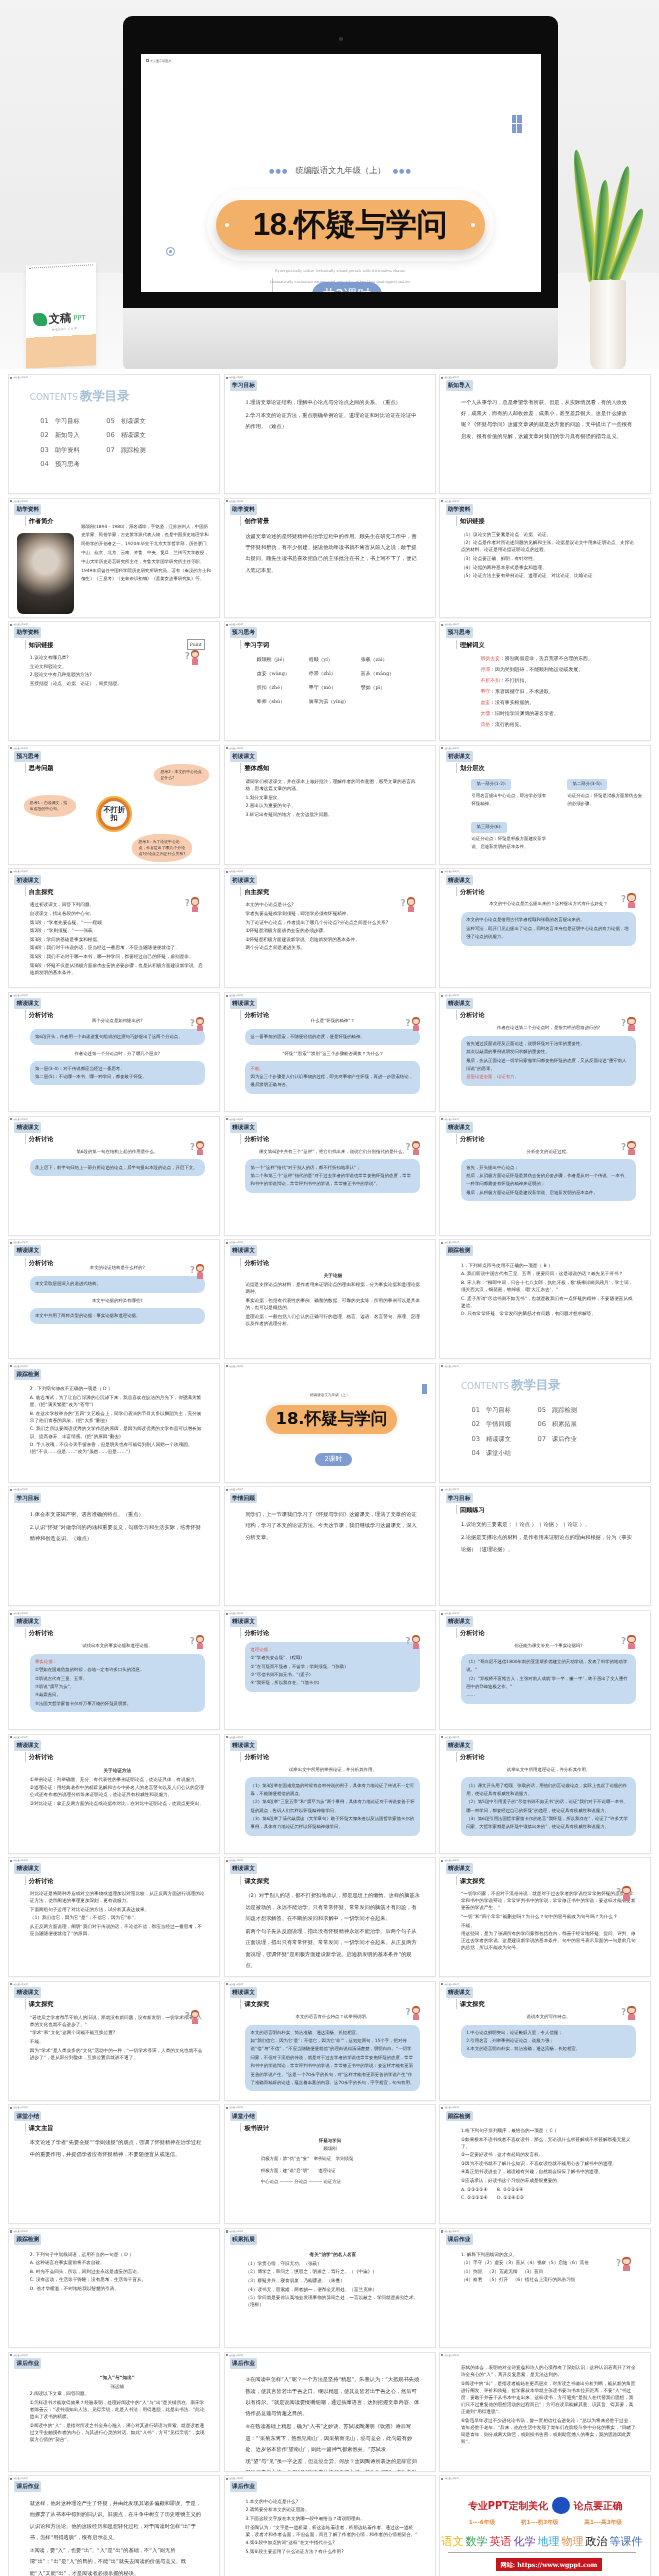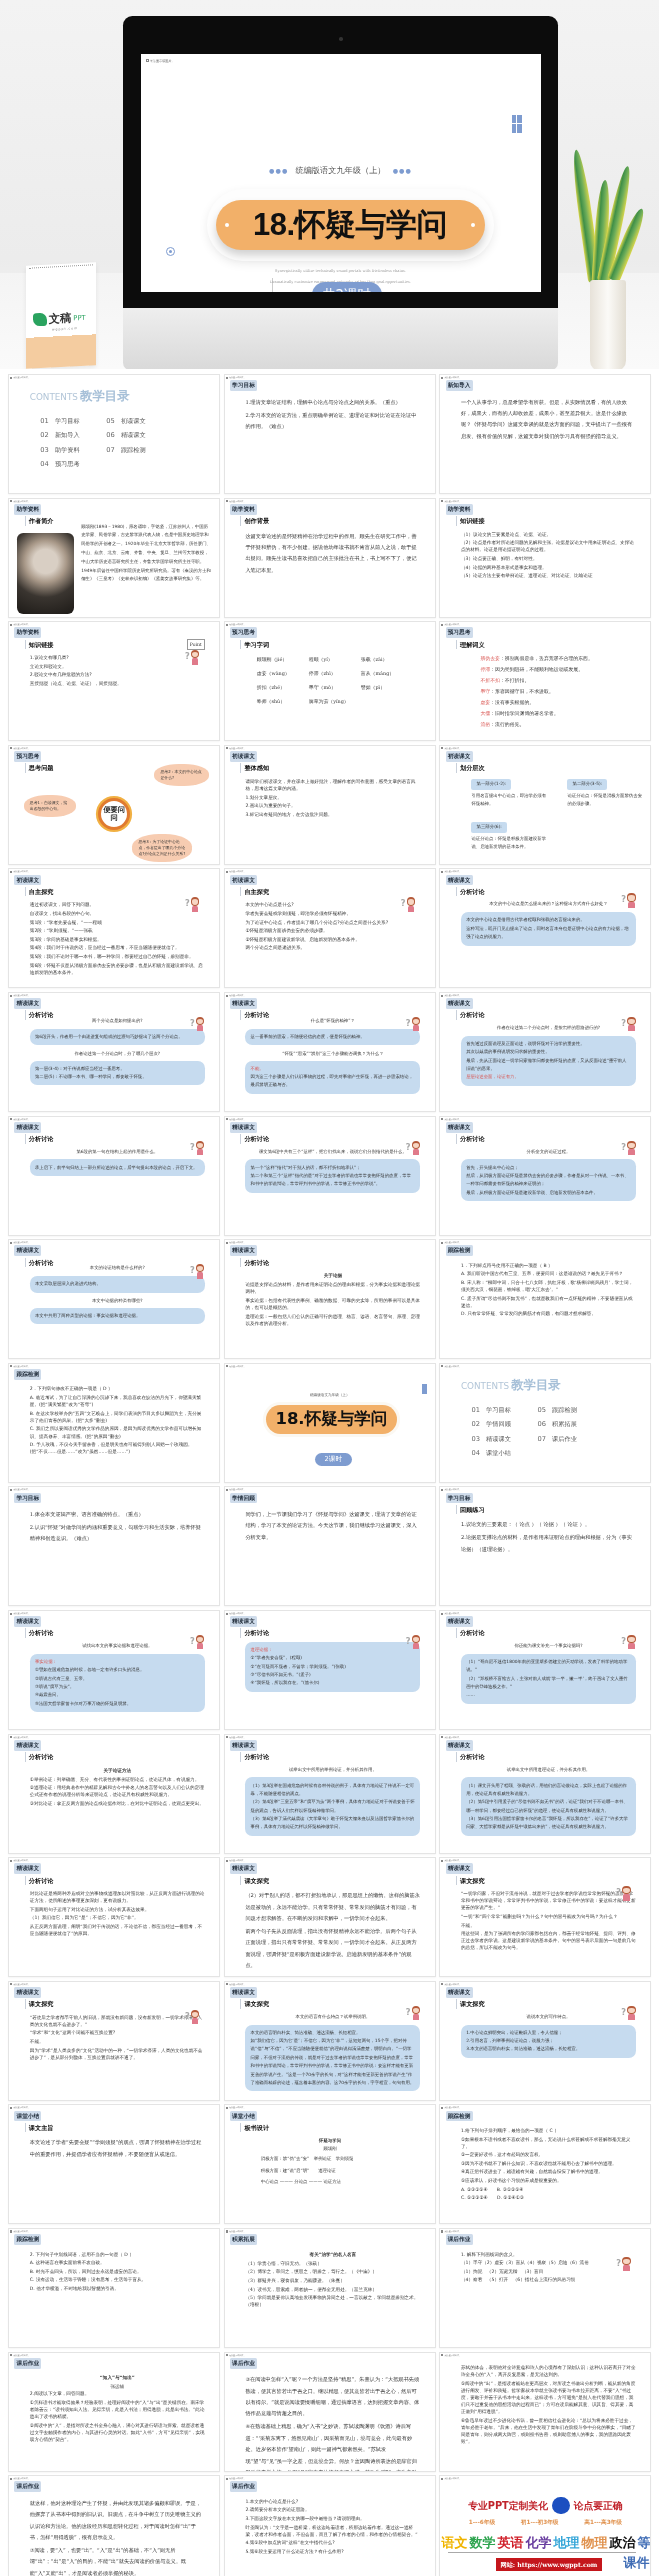--- a/index.html
+++ b/index.html
@@ -64,21 +64,21 @@
   .girl::before { content: "?"; position: absolute; left: -4.1px; top: 1px; font-size: 8.2px; color: #a8a8a8; font-weight: bold; }
   .girl .head { position: absolute; left: 2.1px; top: 1px; width: 8.2px; height: 8.2px; border-radius: 50%; background: #f7d7c4; border: 1px solid #b55a3a; border-top-width: 2.6px; }
   .girl .body2 { position: absolute; left: 3.1px; top: 9.3px; width: 6.2px; height: 6.2px; background: #e07a8a; border-radius: 1.5px 1.5px 0 0; }
   .photo { position: absolute; left: 8.2px; top: 34px; width: 57px; height: 81px; border-radius: 6.2px; background: radial-gradient(circle at 50% 35%, #d9cfc4 0 20%, #a89888 35%, #3a3530 60%, #1d1a17); }
   .cloud { position: absolute; background: #f7ccb1; border-radius: 45%; padding: 5.2px 6.2px; font-size: 3.9px; line-height: 1.5; color: #333; }
   .badge-read { position: absolute; left: 89px; top: 52px; width: 32px; height: 32px; border-radius: 50%; background: #fff; border: 3.1px solid #e07a30; box-shadow: 0 0 0 2.1px #f1b042; display: flex; align-items: center; justify-content: center; font-weight: bold; font-size: 7.2px; color: #222; text-align: center; line-height: 1.1; }
   .part-tag { display: inline-block; background: #c6dbef; border-radius: 2.1px; padding: 1.5px 5.2px; font-size: 4.4px; color: #333; margin-bottom: 2.1px; }
   .ad1 { position: absolute; left: 0; top: 20.6px; width: 100%; text-align: center; font-size: 9.8px; font-weight: bold; color: #c0232b; }
   .ad-logo { display: inline-block; width: 17.5px; height: 17.5px; border-radius: 50%; background: #1c4fc0; vertical-align: middle; margin: 0 4.1px; }
   .ad2 { position: absolute; left: 0; top: 42px; width: 100%; display: flex; justify-content: space-around; font-size: 5.7px; color: #e0924e; font-weight: bold; padding: 0 15.5px; }
-  .ad3 { position: absolute; left: 0; top: 57px; width: 100%; text-align: right; font-size: 13px; font-weight: bold; }
+  .ad3 { position: absolute; left: 0; top: 57px; width: 100%; text-align: left; font-size: 11px; font-weight: normal; }
   .ad3 span { margin: 0 1px; }
   .ad-line { position: absolute; left: 7.2px; right: 14.4px; top: 76px; height: 0.5px; background: #aaa; }
   .ad4 { position: absolute; left: 56px; top: 82px; background: #c4161c; color: #fff; font-family: "DejaVu Serif", serif; font-weight: bold; font-size: 6.2px; padding: 1.5px 4.1px; }
   .ad5 { position: absolute; left: 0; top: 101px; width: 100%; text-align: center; font-size: 10.3px; font-weight: bold; color: #1f9a55; }
   .mh-title { position: absolute; left: 41px; top: 41px; width: 131px; height: 29px; border-radius: 14.4px; background: #f2b069; display: flex; align-items: center; justify-content: center; font-weight: 900; font-size: 16.5px; color: #111; box-shadow: 0 0 0 3.1px #fbf8f2; }
   .mh-sub { position: absolute; left: 0; top: 29px; width: 100%; text-align: center; font-size: 3.6px; color: #555; }
   .mh-hours { position: absolute; left: 90px; top: 89px; width: 37px; height: 13.4px; border-radius: 6.7px; background: #7e9cd0; color: #fff; font-size: 6.7px; display: flex; align-items: center; justify-content: center; }
   .board { position: absolute; left: 36px; top: 49px; font-size: 4.4px; line-height: 2.6; }
 </style>
 </head>
@@ -275,21 +275,21 @@
     <div class="slide">
       <div class="ph">
         <i></i>
         <span>无法显示该图片。</span>
       </div>
       <div class="tag">预习思考</div>
       <div class="sub">思考问题</div>
       <div class="cloud" style="left: 14.4px; top: 49px; width: 52px;">思考1：自读课文，找出各段的中心句。</div>
       <div class="cloud" style="left: 145px; top: 18.5px; width: 55px;">思考2：本文的中心论点是什么?</div>
       <div class="cloud" style="left: 123px; top: 88px; width: 60px;">思考3：为了论证中心论点，作者提出了哪几个分论点?分论点之间是什么关系?</div>
-      <div class="badge-read">便要问问</div>
+      <div class="badge-read">不打折扣</div>
     </div>
     <div class="slide">
       <div class="ph">
         <i></i>
         <span>无法显示该图片。</span>
       </div>
       <div class="tag">初读课文</div>
       <div class="sub">整体感知</div>
       <div class="body">
         <p>请同学们初读课文，并在课本上做好批注，理解作者的写作意图，感受文章的语言风格，思考这篇文章的内涵。</p>

